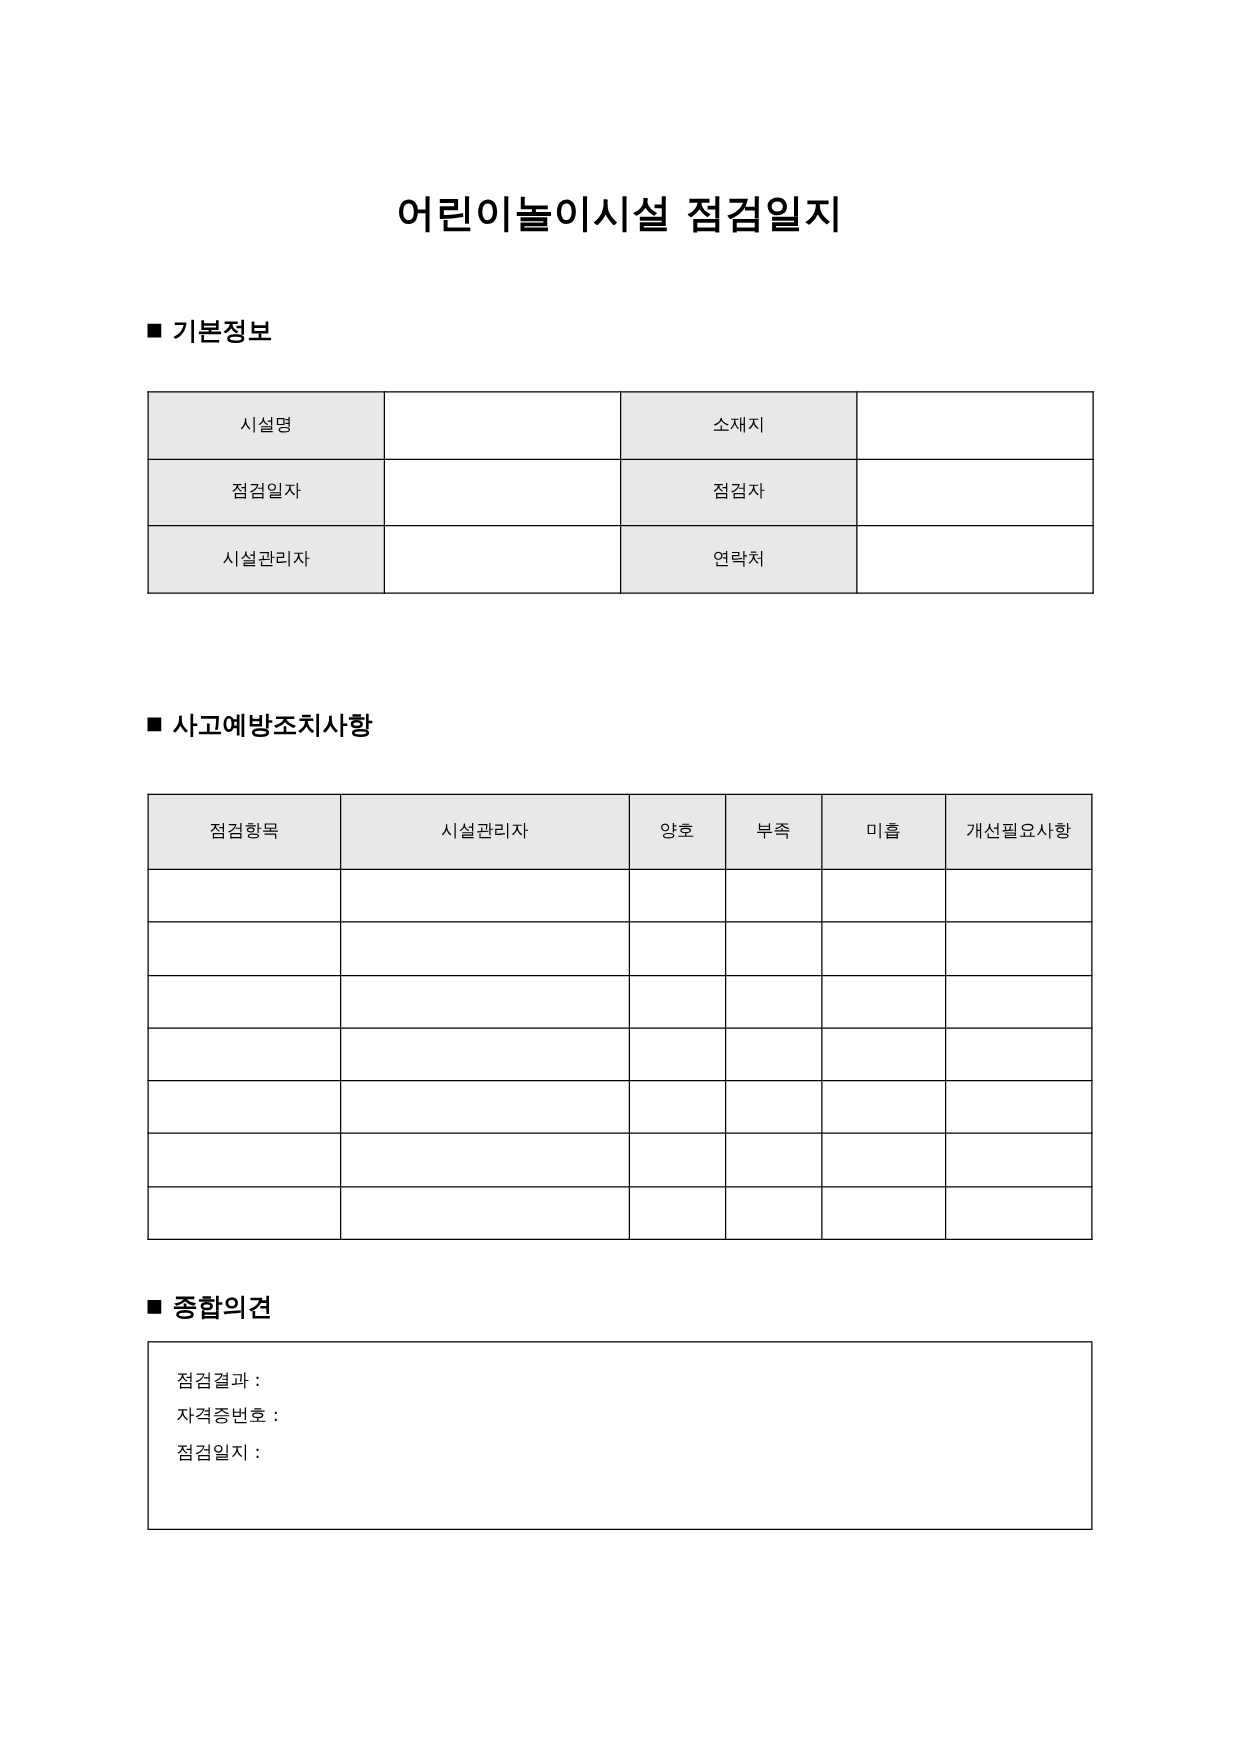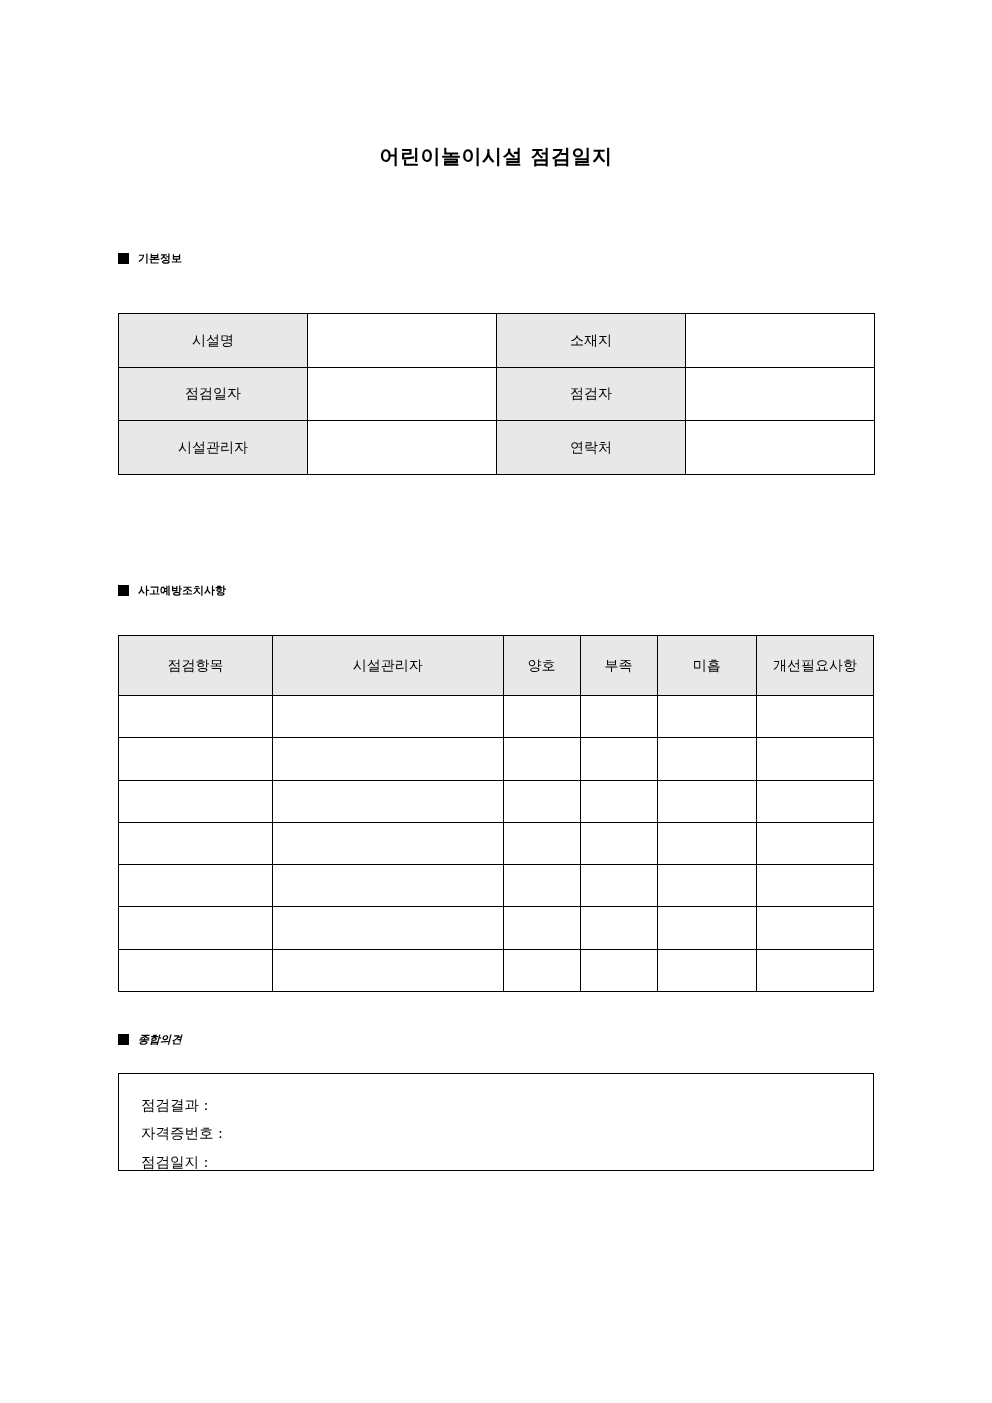--- a/index.html
+++ b/index.html
@@ -26,49 +26,49 @@
     overflow: hidden;
   }
 
   
   .doc-title {
     position: absolute;
     left: 0;
     top: 131px;
     width: 992px;
     text-align: center;
-    font-size: 20px;
+    font-size: 31px;
     font-weight: bold;
     letter-spacing: 0.5px;
     line-height: 1.25;
     white-space: pre;
   }
 
   
   .section-head {
     position: absolute;
     left: 118px;
-    font-size: 11px;
+    font-size: 20px;
     font-weight: bold;
     line-height: 1.2;
     display: flex;
     align-items: center;
     gap: 9px;
     white-space: nowrap;
   }
   .bullet-square {
     display: inline-block;
     width: 11px;
     height: 11px;
     background: #000000;
     flex: none;
   }
   #sec-basic   { top: 252px; }
-  #sec-measure { top: 584px; }
-  #sec-opinion { top: 1033px; font-style: italic; }
+  #sec-measure { top: 567px; }
+  #sec-opinion { top: 1033px; }
 
   
   table.doc-table {
     position: absolute;
     border-collapse: collapse;
     table-layout: fixed;
     font-size: 14px;
     margin-top: 28px;
   }
   table.doc-table td,
@@ -115,21 +115,21 @@
   #table-measures col.c-action  { width: 114px; }
   #table-measures thead tr { height: 60px; }
   #table-measures tbody tr { height: 42.3px; }
 
   
   #opinion-box {
     position: absolute;
     left: 118px;
     top: 1073px;
     width: 756px;
-    height: 98px;
+    height: 151px;
     border: 1.3px solid #000000;
     background: #ffffff;
     box-sizing: border-box;
     padding: 17px 0 0 22px;
   }
   .opinion-line {
     font-size: 14.5px;
     line-height: 1.95;
     white-space: pre;
   }

